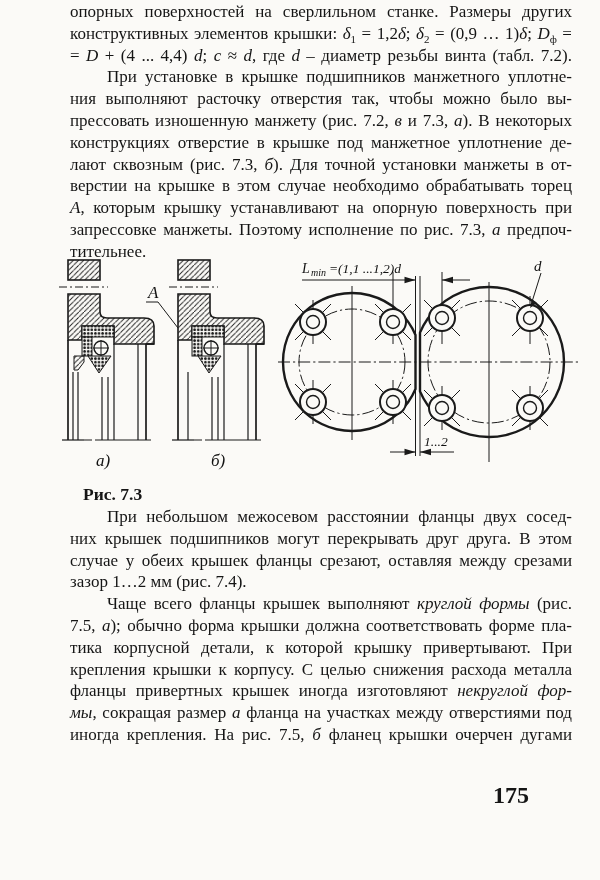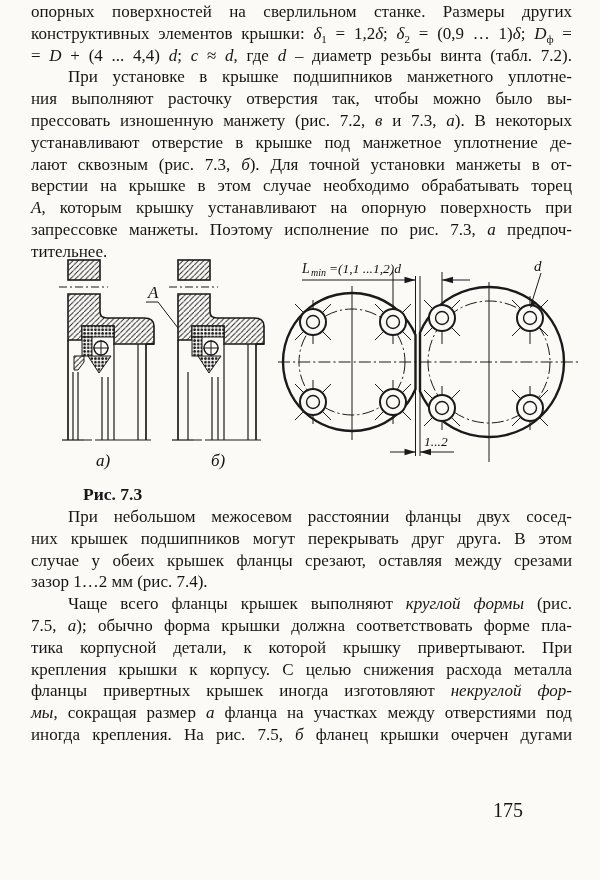--- a/index.html
+++ b/index.html
@@ -2,27 +2,27 @@
 <html><head>
 <meta charset="utf-8">
 <style>
   html,body{margin:0;padding:0;background:#e8e6e2;}
   .page{
     position:relative; width:600px; height:880px; margin:0 auto;
     background:#fbfaf7; color:#151515; overflow:hidden;
     font-family:"Liberation Serif","DejaVu Serif",serif;
   }
   .tblock{ position:absolute; left:31px; width:541px; font-size:17px; }
-  .tline{ height:21.8px; line-height:21.8px; text-align:justify; text-align-last:justify; }
+  .tline{ height:21.8px; line-height:21.8px; text-align:justify; text-align-last:justify;margin-left:39px; }
   .tline.endp{ text-align-last:left; }
   .tline.ind{ text-indent:37px; }
   .i{ font-style:italic; }
   .sub{ vertical-align:sub; font-size:11px; line-height:0; }
   .figcap{ position:absolute; font-weight:bold; font-size:17.5px; text-align:left; width:140px; }
-  .pagenum{ position:absolute; left:493px; top:799px; font-weight:normal; font-size:20px; }
+  .pagenum{ position:absolute; left:493px; top:782px; font-weight:bold; font-size:24px; }
   svg{ position:absolute; }
   svg line, svg path, svg circle, svg polyline{ stroke:#1a1a1a; }
   .dd{ stroke-dasharray:12 3 2.2 3; stroke-width:1; fill:none; }
   .dd2{ stroke-dasharray:8 3 2 3; stroke-width:1; fill:none; }
   .thin{ stroke-width:1; fill:none; }
   .mid{ stroke-width:1.2; fill:none; }
   .thick{ stroke-width:1.7; fill:none; }
   .xthick{ stroke-width:2.4; fill:none; }
   .arrow{ fill:#1a1a1a; stroke:none; }
   .svgtext{ font-family:"Liberation Serif","DejaVu Serif",serif; fill:#111; stroke:none; }
@@ -32,21 +32,21 @@
 
 <div class="page">
 
   <div class="tblock" style="top:1px;">
       <div class="tline"><span>опорных поверхностей на сверлильном станке. Размеры других</span></div>
       <div class="tline"><span>конструктивных элементов крышки: </span><span class="i">δ</span><span class="sub">1</span><span> = 1,2</span><span class="i">δ</span><span>; </span><span class="i">δ</span><span class="sub">2</span><span> = (0,9 … 1)</span><span class="i">δ</span><span>; </span><span class="i">D</span><span class="sub">ф</span><span> =</span></div>
       <div class="tline"><span>= </span><span class="i">D</span><span> + (4 ... 4,4) </span><span class="i">d</span><span>; </span><span class="i">c</span><span> ≈ </span><span class="i">d</span><span>, где </span><span class="i">d</span><span> – диаметр резьбы винта (табл. 7.2).</span></div>
       <div class="tline ind"><span>При установке в крышке подшипников манжетного уплотне-</span></div>
       <div class="tline"><span>ния выполняют расточку отверстия так, чтобы можно было вы-</span></div>
       <div class="tline"><span>прессовать изношенную манжету (рис. 7.2, </span><span class="i">в</span><span> и 7.3, </span><span class="i">а</span><span>). В некоторых</span></div>
-      <div class="tline"><span>устанавливают отверстие в крышке под манжетное уплотнение де-</span></div>
+      <div class="tline"><span>конструкциях отверстие в крышке под манжетное уплотнение де-</span></div>
       <div class="tline"><span>лают сквозным (рис. 7.3, </span><span class="i">б</span><span>). Для точной установки манжеты в от-</span></div>
       <div class="tline"><span>верстии на крышке в этом случае необходимо обрабатывать торец</span></div>
       <div class="tline"><span class="i">А</span><span>, которым крышку устанавливают на опорную поверхность при</span></div>
       <div class="tline"><span>запрессовке манжеты. Поэтому исполнение по рис. 7.3, </span><span class="i">а</span><span> предпоч-</span></div>
       <div class="tline endp"><span>тительнее.</span></div>
     </div>
 
   <svg style="left:52px; top:258px;" width="226" height="216" viewBox="0 0 226 216">
     <defs>
       <pattern id="h1" patternUnits="userSpaceOnUse" width="5.2" height="5.2">

